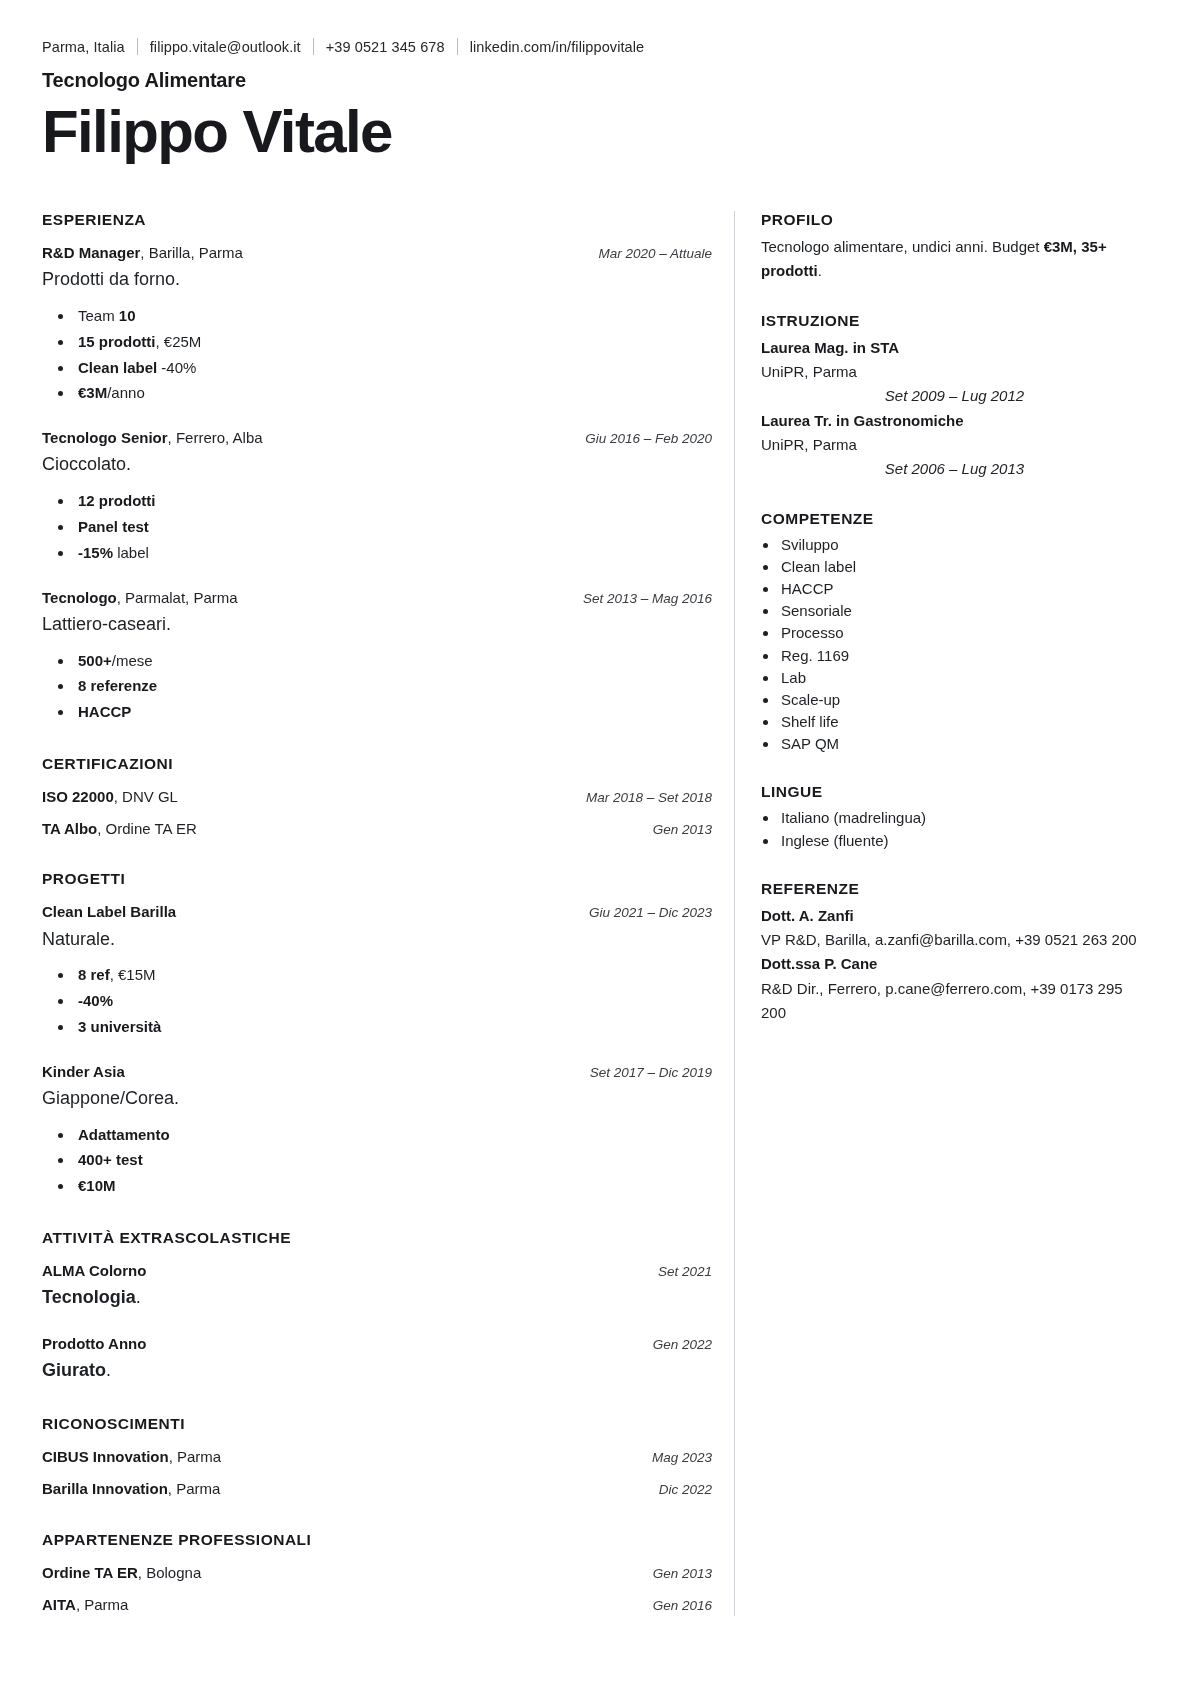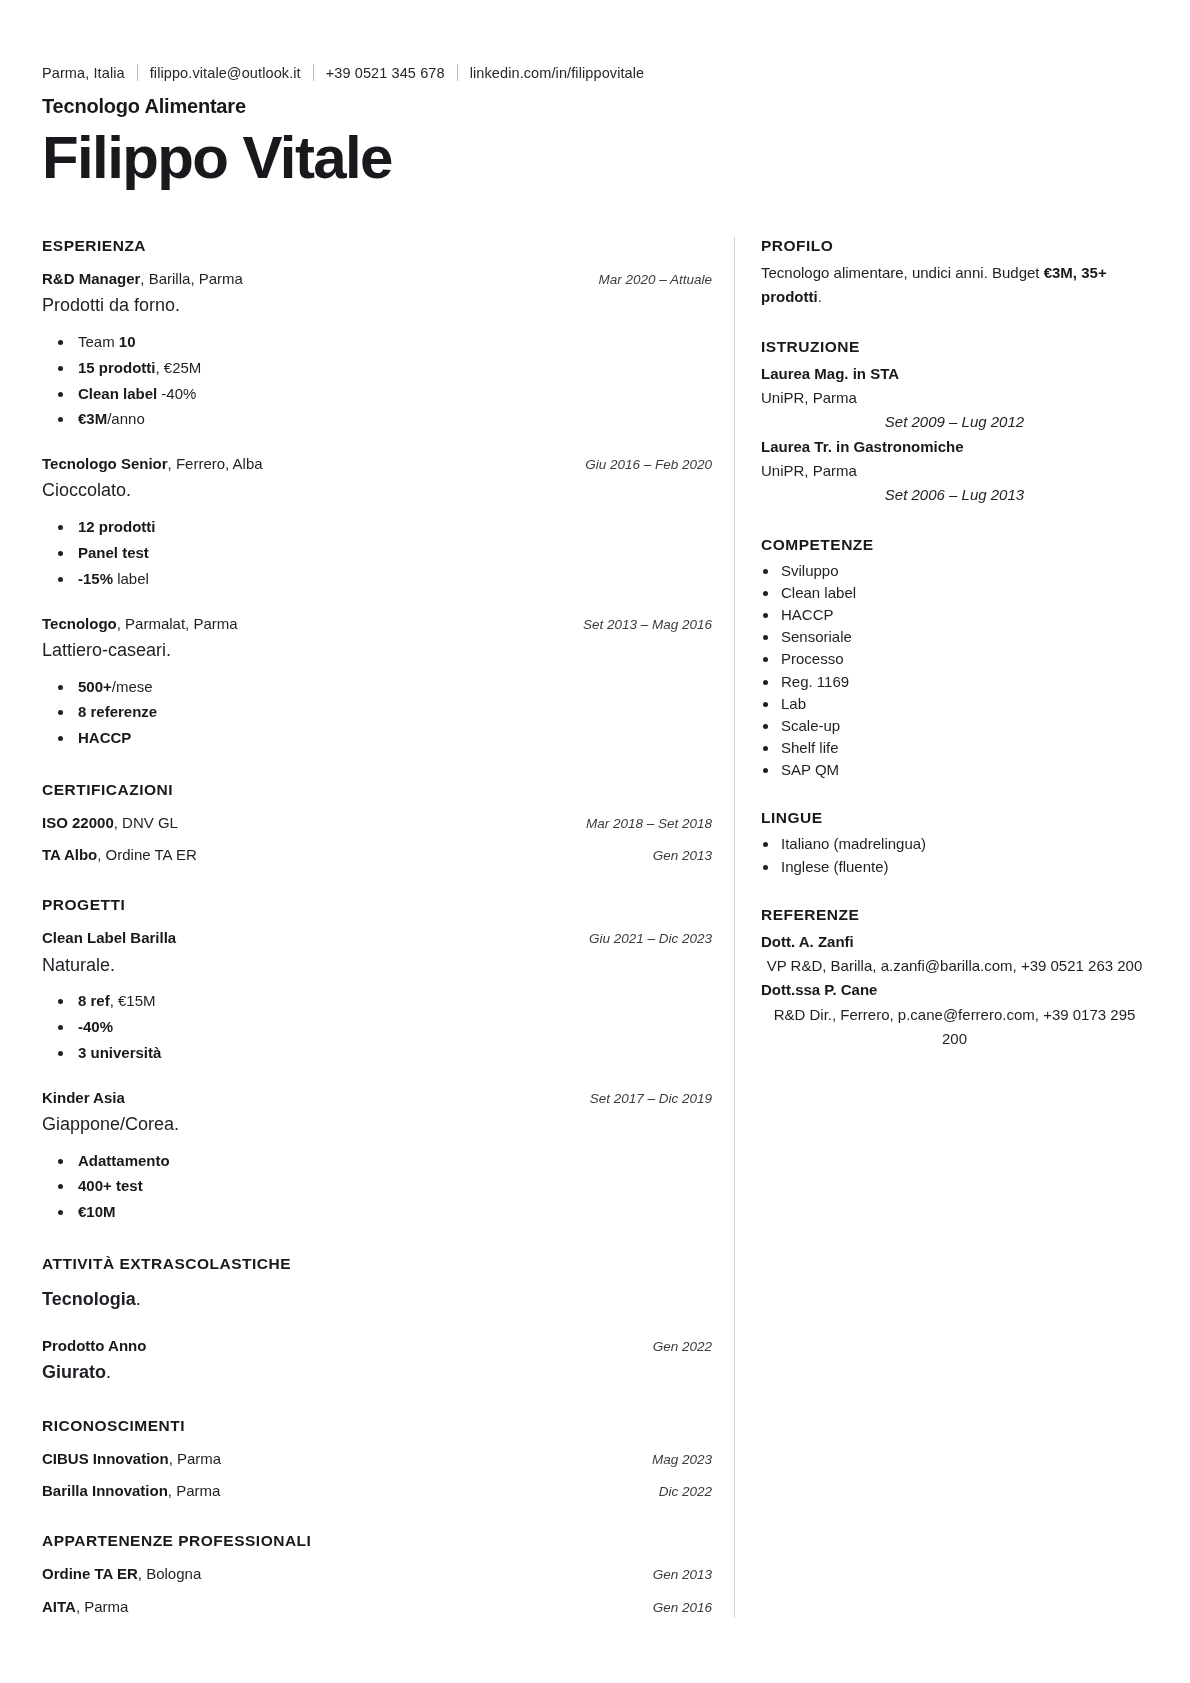--- a/index.html
+++ b/index.html
@@ -9,21 +9,21 @@
     height: 1683px;
     background: #ffffff;
     font-family: "Liberation Sans", sans-serif;
     color: #1a1a1a;
     -webkit-font-smoothing: antialiased;
   }
   .page {
     position: relative;
     width: 1190px;
     height: 1683px;
-    padding: 56px 42px 0 42px;
+    padding: 30px 42px 0 42px;
   }
 
   
   .contact-line {
     display: flex;
     align-items: center;
     font-size: 14.5px;
     color: #24272b;
     letter-spacing: 0.1px;
     margin-top: 8px;
@@ -154,21 +154,21 @@
     padding-left: 18px;
     list-style: disc;
   }
   ul.r-bullets li {
     font-size: 15px;
     line-height: 1.48;
     color: #1d2024;
     padding-left: 2px;
   }
   .ref-name { font-size: 15px; font-weight: bold; line-height: 1.62; color: #17191c; }
-  .ref-detail { font-size: 15px; line-height: 1.62; color: #1d2024; text-align: center; }
+  .ref-detail { font-size: 15px; line-height: 1.62; color: #1d2024; }
 </style>
 </head>
 <body>
 
 <div class="page">
 
   <div class="contact-line">
     <span class="contact-item">Parma, Italia</span>
     <span class="contact-sep"></span>
     <span class="contact-item">filippo.vitale@outlook.it</span>
@@ -272,20 +272,24 @@
             <li><b>400+ test</b><span></span></li>
             <li><b>€10M</b><span></span></li>
           </ul>
         </div>
       </div>
 
       <div class="sec">
         <div class="sec-title">ATTIVITÀ EXTRASCOLASTICHE</div>
 
         <div class="entry">
+          <div class="entry-head">
+            <div class="entry-title"><b>ALMA Colorno</b></div>
+            <div class="entry-date">Set 2021</div>
+          </div>
           <div class="entry-sub"><b>Tecnologia</b><span>.</span></div>
         </div>
 
         <div class="entry">
           <div class="entry-head">
             <div class="entry-title"><b>Prodotto Anno</b></div>
             <div class="entry-date">Gen 2022</div>
           </div>
           <div class="entry-sub"><b>Giurato</b><span>.</span></div>
         </div>

